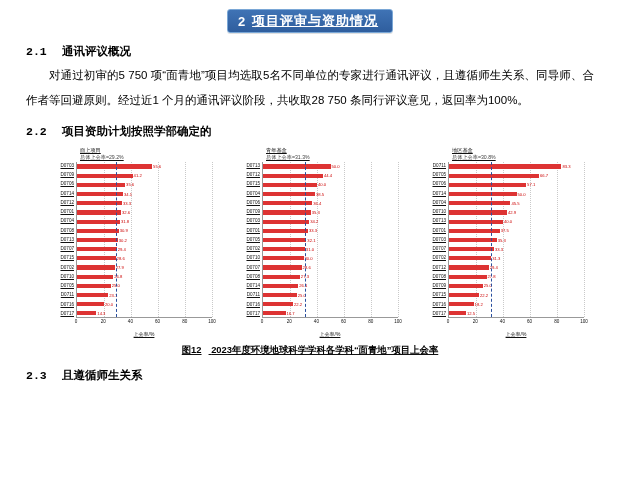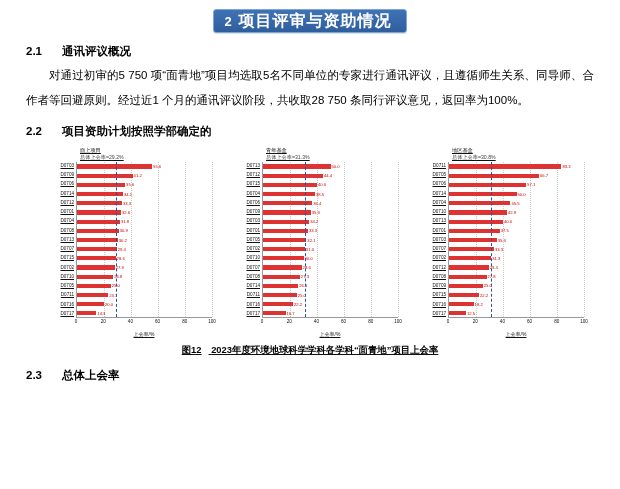--- a/index.html
+++ b/index.html
@@ -26,31 +26,31 @@
     border-radius: 3px;
     color: #fff;
     height: 24px;
     padding: 0 14px 0 10px;
     box-shadow: 0 1px 0 rgba(0,0,0,.12);
   }
   .banner .num {
     font-size: 13px; font-weight: bold; margin-right: 7px; letter-spacing: 0;
   }
   .banner .title {
-    font-size: 16px; font-weight: bold; letter-spacing: 1px;
+    font-size: 13px; font-weight: bold; letter-spacing: 1px; text-decoration: underline;
   }
 
   .content { padding: 0 26px 0 26px; }
 
   h3.sec {
     display: flex; align-items: baseline; gap: 14px;
     font-size: 11.5px; font-weight: bold; margin: 11px 0 4px 0;
     color: #000;
   }
-  h3.sec .n { width: 22px; }
+  h3.sec .n { width: 22px; font-family: Liberation Mono, monospace; }
   p.body {
     font-size: 11.5px; line-height: 25px; margin: 0 0 2px 0;
     text-align: justify; text-indent: 23px; color: #000;
   }
 
   
   .figure { margin: 8px 0 0 0; text-decoration: underline; }
   .charts {
     display: flex; justify-content: space-between; gap: 6px;
     padding: 0 10px;
@@ -434,17 +434,17 @@
           </div>
         </div>
       <div class="fig-cap">
         <span class="lbl">图12</span>
         <span>2023年度环境地球科学学科各学科“面青地”项目上会率</span>
       </div>
     </div>
 
     <h3 class="sec">
       <span class="n">2.3</span>
-      <span>总体上会率</span>
+      <span>且遵循师生关系</span>
     </h3>
 
   </div>
 </div>
 
 </body></html>

